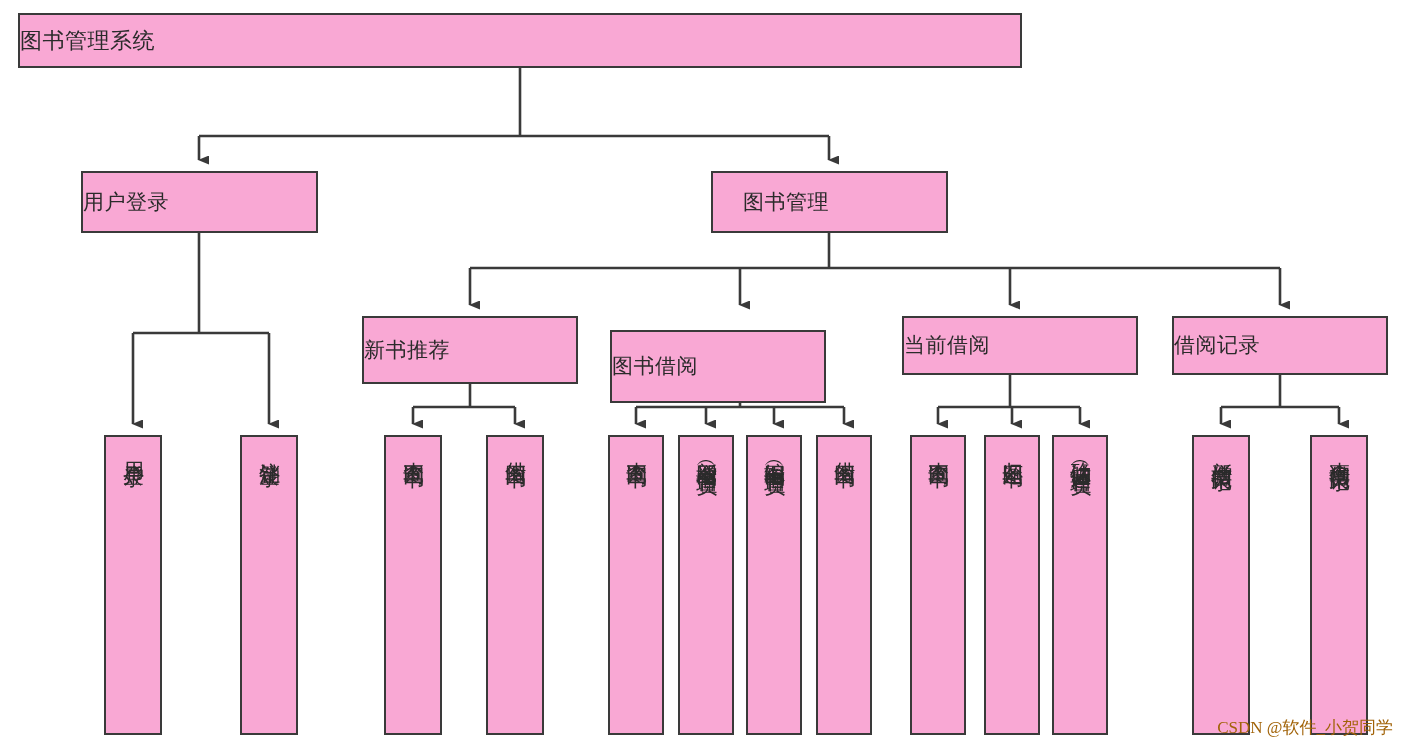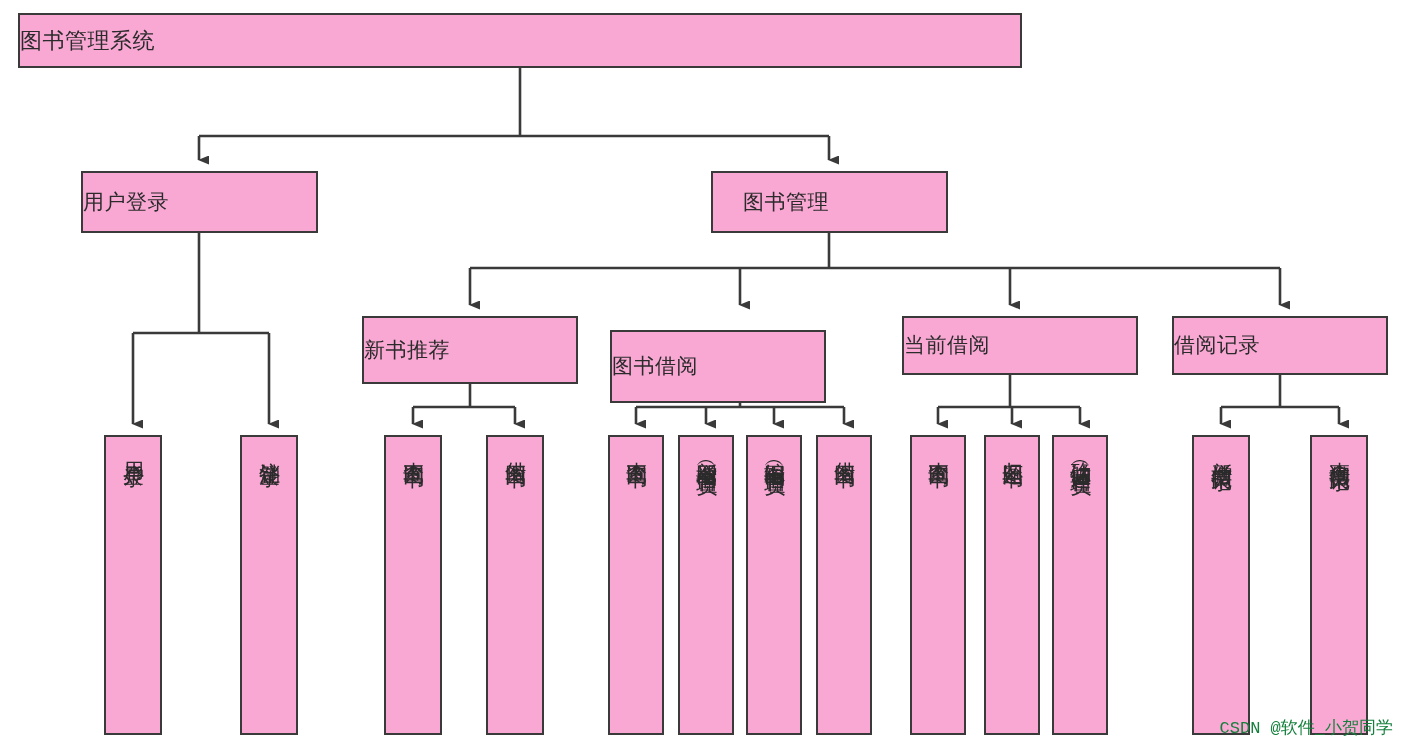--- a/index.html
+++ b/index.html
@@ -60,24 +60,24 @@
     line-height: 1.22;
     letter-spacing: 2px;
     white-space: nowrap;
     margin: 0 auto;
   }
   .watermark {
     position: absolute;
     right: 12px;
     bottom: 8px;
     font-size: 17px;
-    color: #15803d;
+    color: #a16207;
     z-index: 5;
     white-space: nowrap;
-    font-family: Liberation Mono, monospace;
+    font-family: Liberation Serif, serif;
   }
 </style>
 </head>
 <body>
 
 <div id="diagram-root">
 
   <svg id="wires" viewBox="0 0 1405 747" width="1405" height="747" aria-hidden="true">
     <defs>
       <marker id="arrowhead" markerWidth="9" markerHeight="11" refX="4.5" refY="10" orient="auto" markerUnits="userSpaceOnUse">

